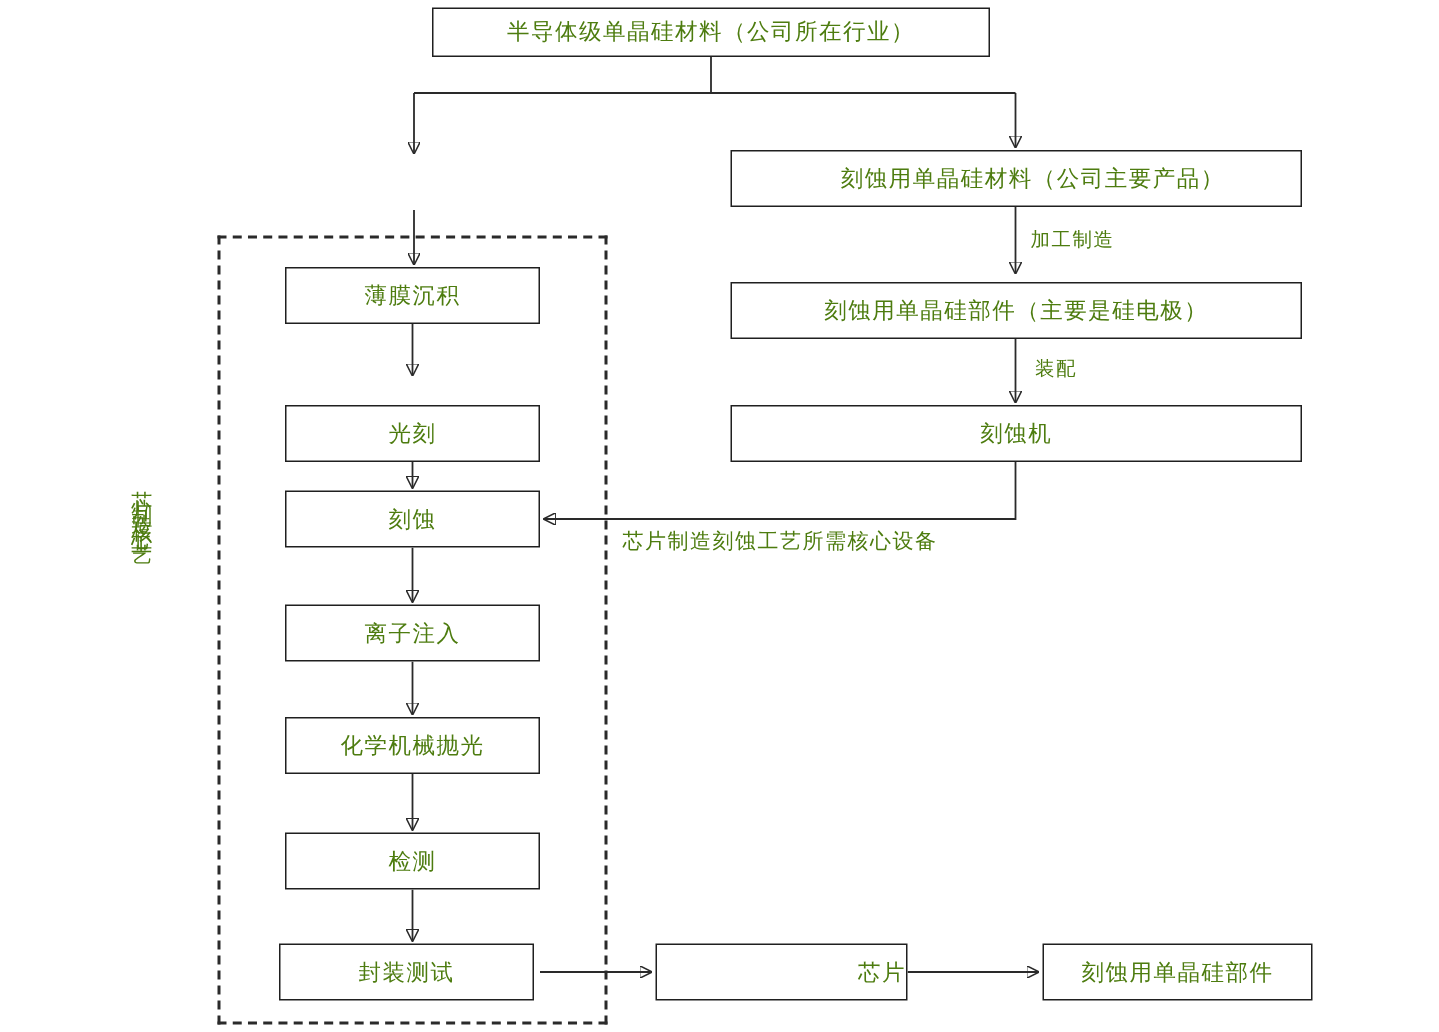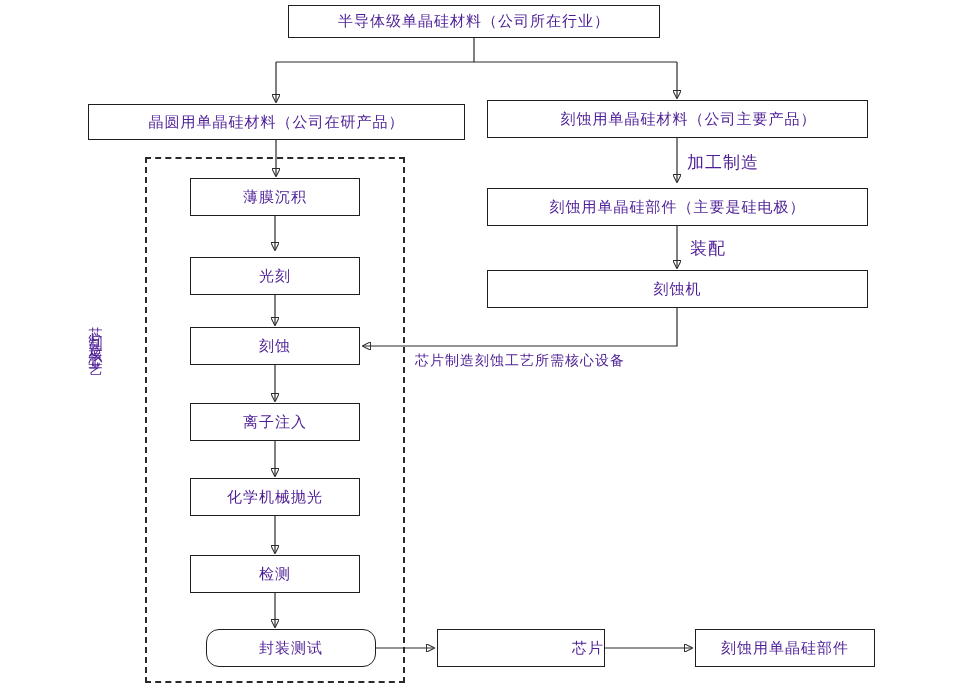--- a/index.html
+++ b/index.html
@@ -1,40 +1,40 @@
 <!DOCTYPE html>
 <html><head>
 <meta charset="utf-8">
 <style>
   html, body { margin: 0; padding: 0; background: #ffffff; }
   .canvas {
     position: relative;
     width: 959px;
     height: 688px;
     background: #ffffff;
-    font-family: Liberation Mono, monospace;
-    color: #4c1d95;
+    font-family: Liberation Sans, sans-serif;
+    color: #4d7c0f;
     overflow: hidden;
   }
   .node {
     position: absolute;
     box-sizing: border-box;
     border: 1px solid #1f1f1f;
     background: #ffffff;
     display: flex;
     align-items: center;
     justify-content: center;
     font-size: 15px;
     letter-spacing: 1px;
     z-index: 3;
     white-space: nowrap;
   }
   .edge-label {
     position: absolute;
-    font-size: 17px;
+    font-size: 13px;
     letter-spacing: 1px;
     background: transparent;
     z-index: 3;
     white-space: nowrap;
   }
   .dashed-group {
     position: absolute;
     box-sizing: border-box;
     border: 2px dashed #2a2a2a;
     background: transparent;
@@ -92,47 +92,44 @@
     <path d="M677,308 L677,346 L363,346" marker-end="url(#arrow)"></path>
 
     <path d="M360,648 L434,648" marker-end="url(#arrow)"></path>
     <path d="M605,648 L692,648" marker-end="url(#arrow)"></path>
   </svg>
 
   <div class="node" style="left:288px; top:5px; width:372px; height:33px;">
     <span>半导体级单晶硅材料（公司所在行业）</span>
   </div>
 
-  <div class="node" style="left:88px; top:104px; width:377px; height:36px;">
-    <span>晶圆用单晶硅材料（公司在研产品）</span>
-  </div>
 
   <div class="vertical-label" style="left:86px; top:316px;">
     <span>芯片制造核心工艺</span>
   </div>
 
   <div class="node" style="left:190px; top:178px; width:170px; height:38px;">
     <span>薄膜沉积</span>
   </div>
-  <div class="node" style="left:190px; top:257px; width:170px; height:38px;">
+  <div class="node" style="left:190px; top:270px; width:170px; height:38px;">
     <span>光刻</span>
   </div>
   <div class="node" style="left:190px; top:403px; width:170px; height:38px;">
     <span>离子注入</span>
   </div>
   <div class="node" style="left:190px; top:327px; width:170px; height:38px;">
     <span>刻蚀</span>
   </div>
   <div class="node" style="left:190px; top:478px; width:170px; height:38px;">
     <span>化学机械抛光</span>
   </div>
   <div class="node" style="left:190px; top:555px; width:170px; height:38px;">
     <span>检测</span>
   </div>
-  <div class="node" style="left:206px; top:629px; width:170px; height:38px;border-radius:13px;">
+  <div class="node" style="left:186px; top:629px; width:170px; height:38px;">
     <span>封装测试</span>
   </div>
 
   <div class="node" style="left:487px; top:100px; width:381px; height:38px;padding-left:22px;">
     <span>刻蚀用单晶硅材料（公司主要产品）</span>
   </div>
 
   <div class="edge-label" style="left:687px; top:151px;">
     <span>加工制造</span>
   </div>

